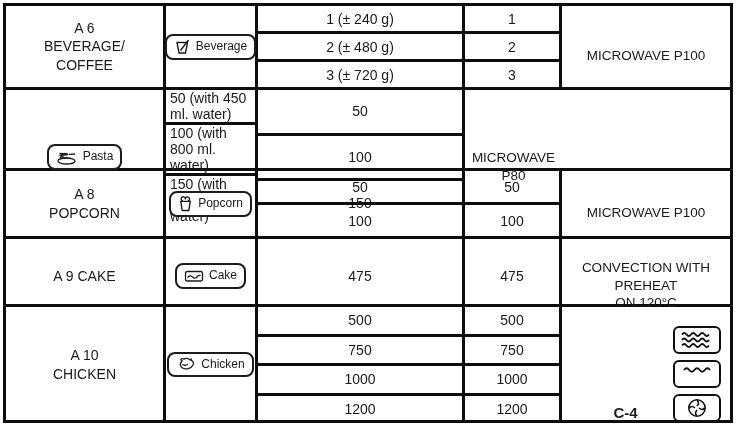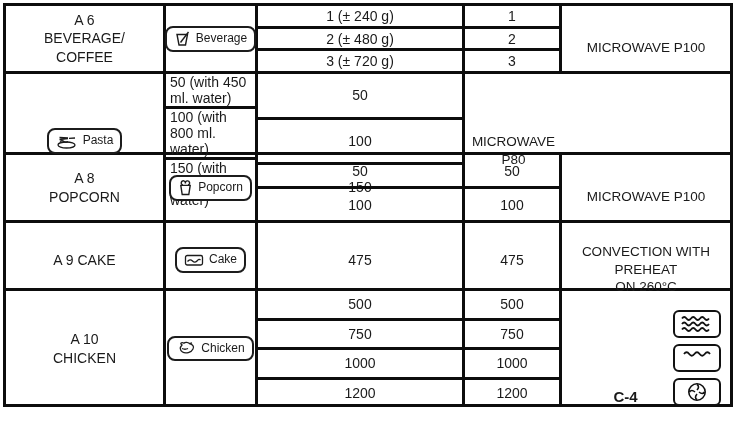--- a/index.html
+++ b/index.html
@@ -15,21 +15,21 @@
     border:3px solid #0d0d0d;
     box-sizing:border-box;
     background:#fff;
   }
   .row{
     display:grid;
     grid-template-columns:160px 92px 207px 97px 1fr;
     box-sizing:border-box;
   }
   .row + .row{border-top:3px solid #0d0d0d;}
-  .r1{height:65px;}
+  .r1{height:81px;}
   .r2{height:81px;}
   .r3{height:68px;}
   .r4{height:68px;}
   .r5{height:116px;}
   .cell{
     display:flex;align-items:center;justify-content:center;
     box-sizing:border-box;
     text-align:center;
     font-size:14px;
     line-height:1.3;
@@ -170,21 +170,21 @@
         </span>
       </div>
       <div class="stack">
         <div class="sub">475</div>
       </div>
       <div class="stack">
         <div class="sub">475</div>
       </div>
       <div class="cell power last">CONVECTION WITH
 PREHEAT
-ON 260°C</div>
+ON 120°C</div>
     </section>
 
     <section class="row r5">
       <div class="cell">A 10
 CHICKEN</div>
       <div class="cell">
         <span class="btn">
           <span>
             <svg width="20" height="15" viewBox="0 0 20 15" fill="none" stroke="#1c1c1c" stroke-width="1.3">
               <path d="M6,4 C3.5,2.5 5.5,0.8 8,2.2 C9,1 12,1.2 13.5,2.6 C16.5,3.2 18.5,5.5 17,8 C15.5,11.5 9.5,13 6.5,11 C3.8,9.2 3.5,6.5 6,4 Z"></path>

